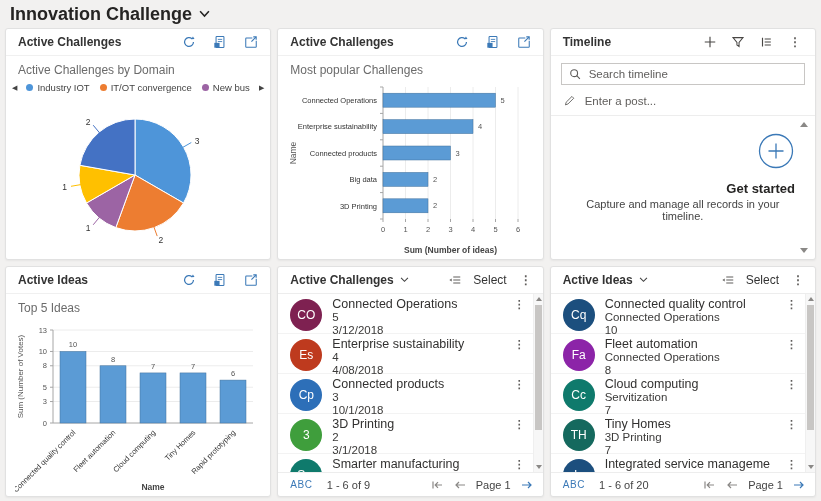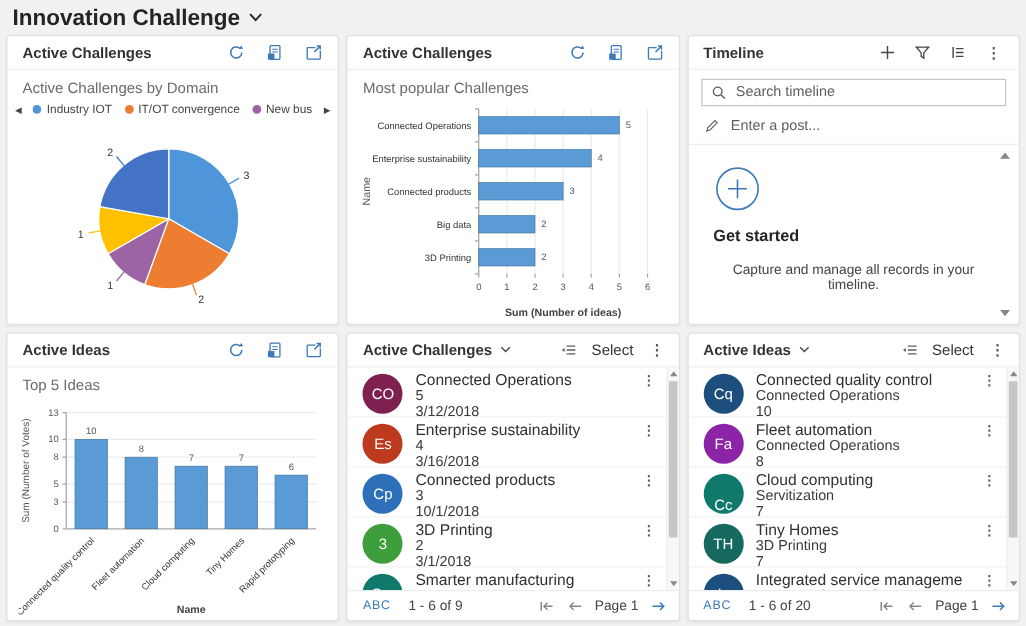--- a/index.html
+++ b/index.html
@@ -18,24 +18,24 @@
   .legend{display:flex;align-items:center;gap:9px;font-size:9.5px;color:#444;padding:5px 6px 0 6px;white-space:nowrap;overflow:hidden}
   .legend-item{display:inline-flex;align-items:center;gap:4px;flex:0 0 auto}
   .legend-dot{width:7px;height:7px;border-radius:50%;display:inline-block}
   .legend-arrow{font-size:7px;color:#444;cursor:pointer;flex:0 0 auto}
   svg.chart{display:block;margin:2px auto 0}
   
   .tl-search{margin:7px 10px 0;height:22px;border:1px solid #c8c6c4;display:flex;align-items:center;padding:0 7px;gap:6px;background:#fff}
   .tl-search input{border:none;outline:none;flex:1;font-size:11.5px;font-family:inherit;color:#333;background:transparent}
   input::placeholder{color:#605e5c}
   .tl-post{display:flex;align-items:center;gap:9px;padding:9px 12px 8px;border-bottom:1px solid #ededed;font-size:11.5px;color:#605e5c;cursor:text}
-  .tl-content{flex:1;position:relative;display:flex;flex-direction:column;align-items:flex-start;text-align:center;padding:0 20px}
+  .tl-content{flex:1;position:relative;display:flex;flex-direction:column;align-items:flex-end;text-align:center;padding:0 20px}
   .tl-circle{margin-top:16px;cursor:pointer}
   .tl-title{font-size:13px;font-weight:700;color:#252423;margin-top:11px}
-  .tl-caption{font-size:11px;color:#444;margin-top:14px}
+  .tl-caption{font-size:11px;color:#444;margin-top:2px}
   .tri{width:0;height:0;position:absolute;right:7px;cursor:pointer}
   .tri-up{top:6px;border-left:4px solid transparent;border-right:4px solid transparent;border-bottom:5px solid #8a8886}
   .tri-down{bottom:6px;border-left:4px solid transparent;border-right:4px solid transparent;border-top:5px solid #8a8886}
   
   .list-header{flex:0 0 26px;display:flex;align-items:center;justify-content:space-between;padding:0 9px 0 12px}
   .list-title{font-size:12px;font-weight:700;color:#333;display:flex;gap:6px;align-items:center;cursor:pointer}
   .list-right{display:flex;align-items:center;gap:11px;font-size:12px;color:#333}
   .select-label{cursor:pointer}
   .more-dots{color:#605e5c;font-size:12px;font-weight:700;cursor:pointer;padding:0 2px}
   .list-body{flex:1;position:relative;border-top:1px solid #ededed;overflow:hidden}
@@ -338,21 +338,21 @@
             <span class="row-more">⋮</span>
           </div>
 
           <div class="list-row">
             <span class="avatar" style="background: rgb(190, 58, 30);">
               <span>Es</span>
             </span>
             <span class="row-text">
               <div class="row-title">Enterprise sustainability</div>
               <div class="row-sub">4</div>
-              <div class="row-sub">3/16/2018</div>
+              <div class="row-sub">4/08/2018</div>
             </span>
             <span class="row-more">⋮</span>
           </div>
 
           <div class="list-row">
             <span class="avatar" style="background: rgb(45, 111, 184);">
               <span>Cp</span>
             </span>
             <span class="row-text">
               <div class="row-title">Connected products</div>
@@ -451,21 +451,21 @@
             </span>
             <span class="row-text">
               <div class="row-title">Fleet automation</div>
               <div class="row-sub">Connected Operations</div>
               <div class="row-sub">8</div>
             </span>
             <span class="row-more">⋮</span>
           </div>
 
           <div class="list-row">
-            <span class="avatar" style="background: rgb(15, 122, 108); align-items: flex-end;">
+            <span class="avatar" style="background: rgb(15, 122, 108);">
               <span>Cc</span>
             </span>
             <span class="row-text">
               <div class="row-title">Cloud computing</div>
               <div class="row-sub">Servitization</div>
               <div class="row-sub">7</div>
             </span>
             <span class="row-more">⋮</span>
           </div>
 

